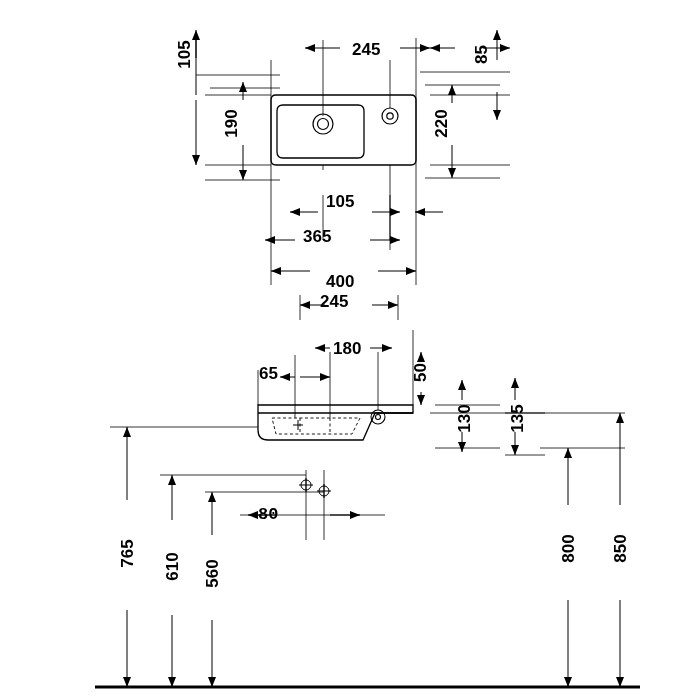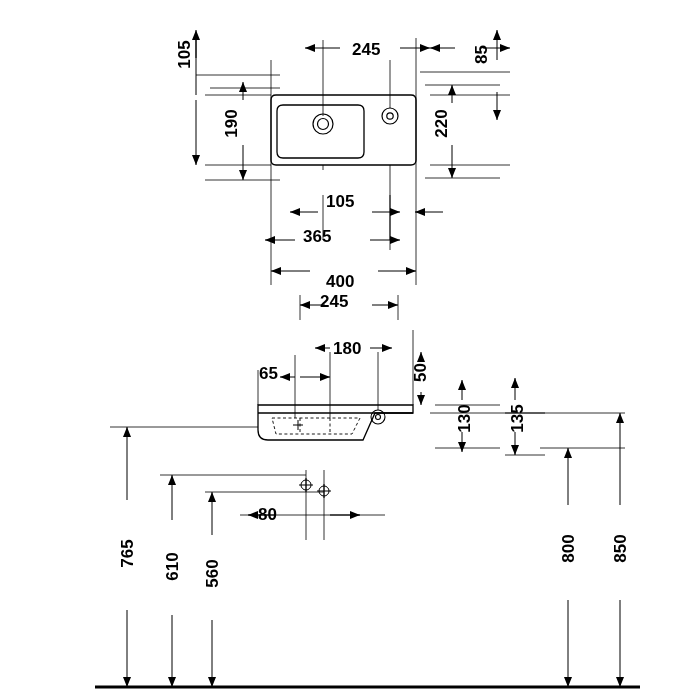--- a/index.html
+++ b/index.html
@@ -225,20 +225,20 @@
   <div class="dim-label rot" style="left:427px; top:115px;">220</div>
   <div class="dim-label" style="left:326px; top:193px;">105</div>
   <div class="dim-label" style="left:303px; top:228px;">365</div>
   <div class="dim-label" style="left:326px; top:273px;">400</div>
   <div class="dim-label" style="left:320px; top:293px;">245</div>
   <div class="dim-label" style="left:333px; top:340px;text-align:right;">180</div>
   <div class="dim-label" style="left:243px; top:365px;margin-left:16px;">65</div>
   <div class="dim-label rot" style="left:411px; top:364px;">50</div>
   <div class="dim-label rot" style="left:450px; top:410px;">130</div>
   <div class="dim-label rot" style="left:503px; top:410px;">135</div>
-  <div class="dim-label" style="left:258px; top:506px;">80</div>
+  <div class="dim-label" style="left:258px; top:506px;font-family:Liberation Mono, monospace;">80</div>
   <div class="dim-label rot" style="left:113px; top:545px;">765</div>
   <div class="dim-label rot" style="left:158px; top:558px;">610</div>
   <div class="dim-label rot" style="left:198px; top:565px;">560</div>
   <div class="dim-label rot" style="left:554px; top:540px;">800</div>
   <div class="dim-label rot" style="left:606px; top:540px;">850</div>
 
 </div>
 
 </body></html>

